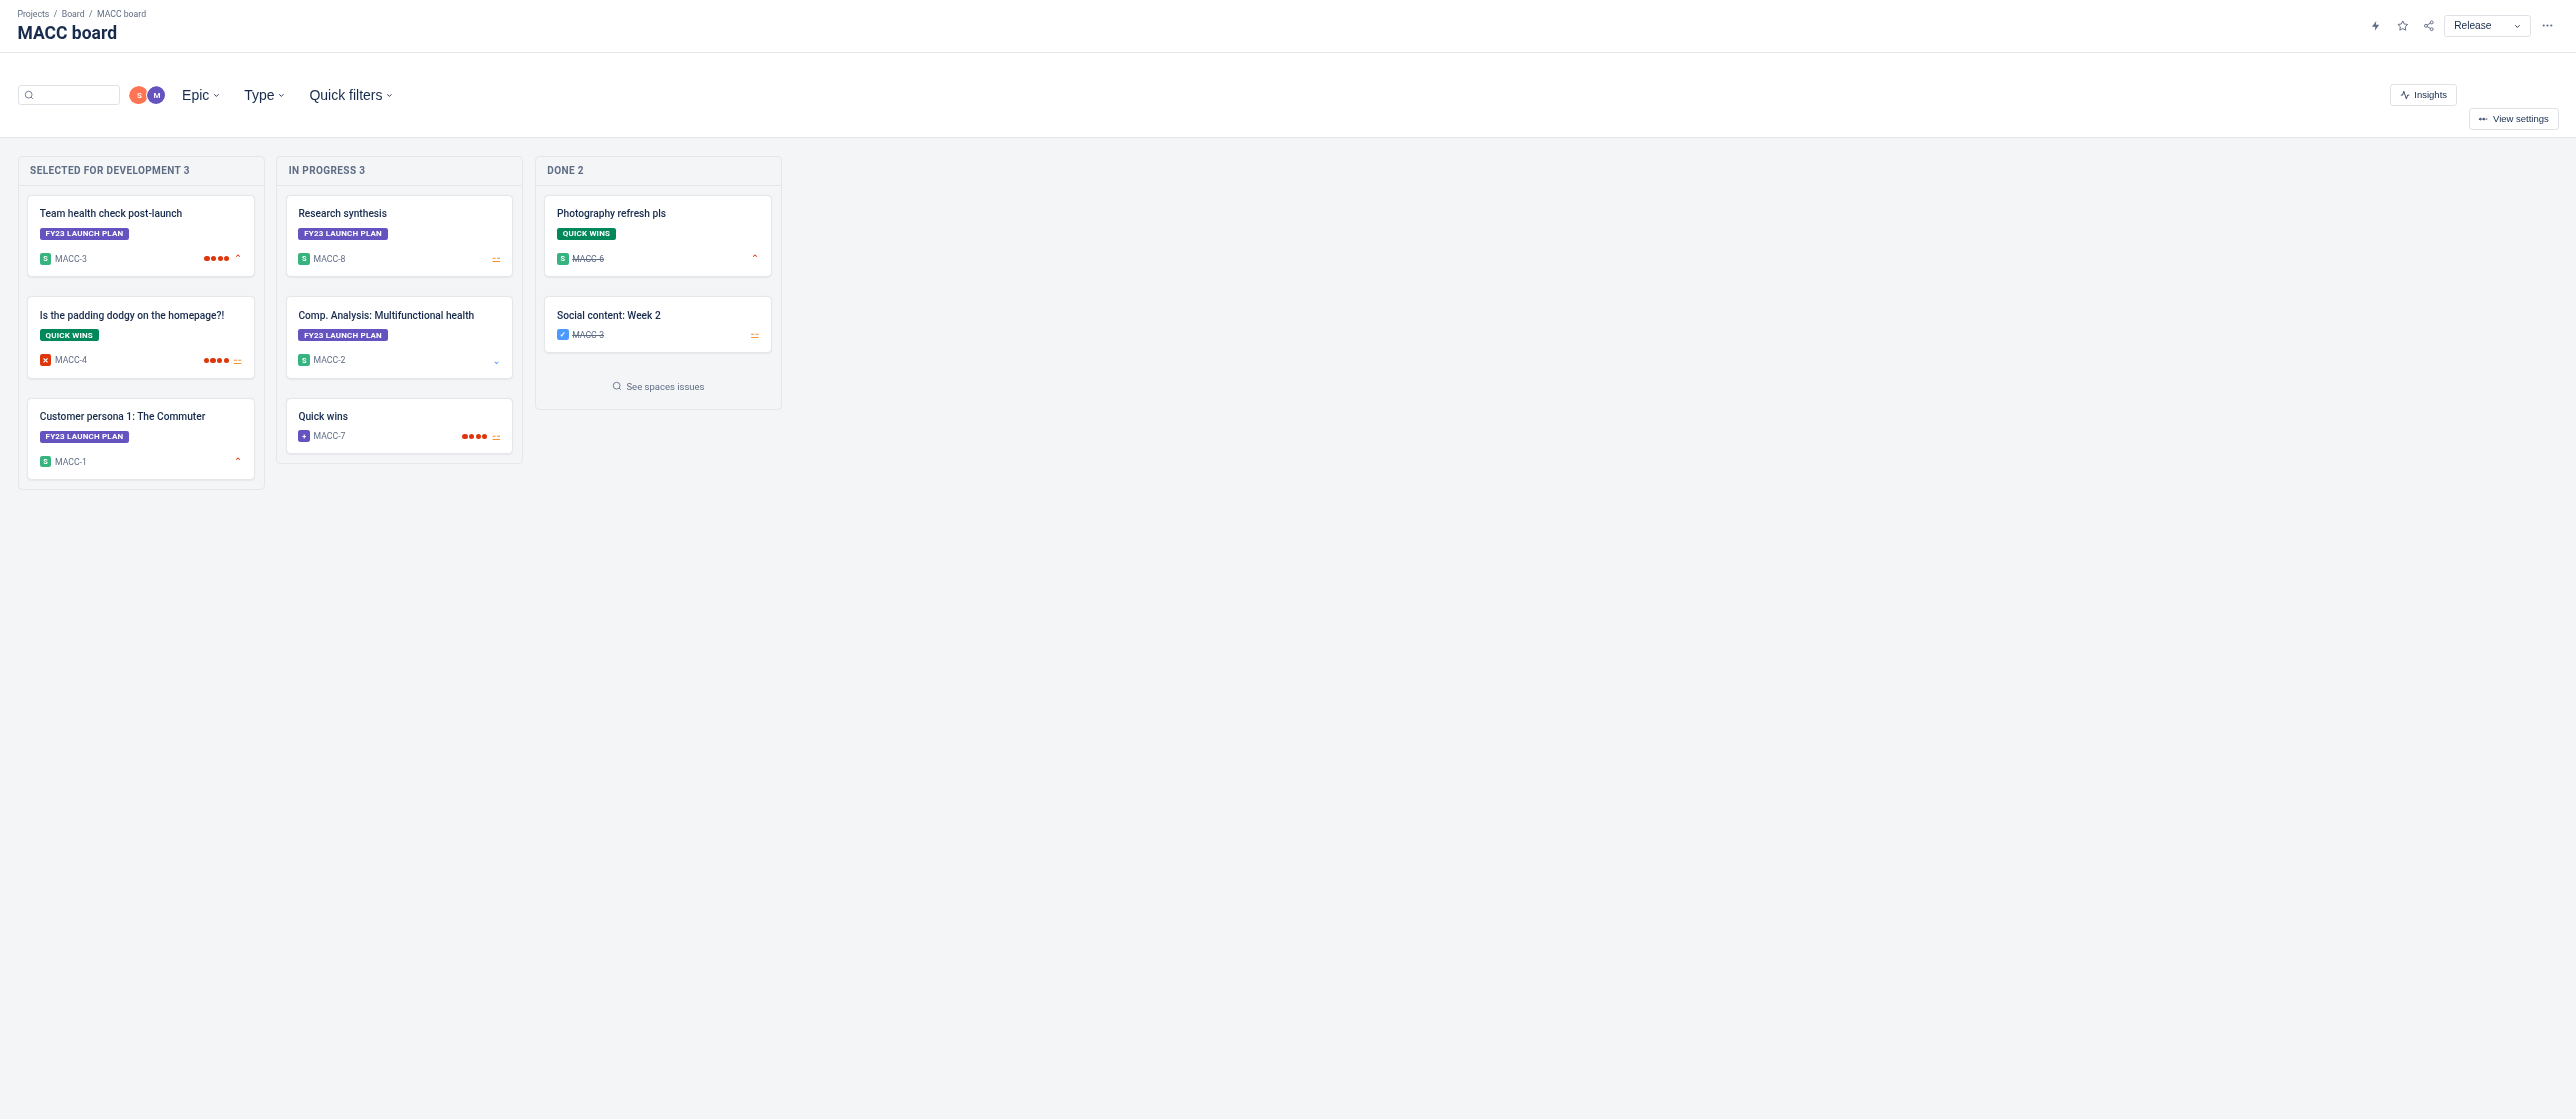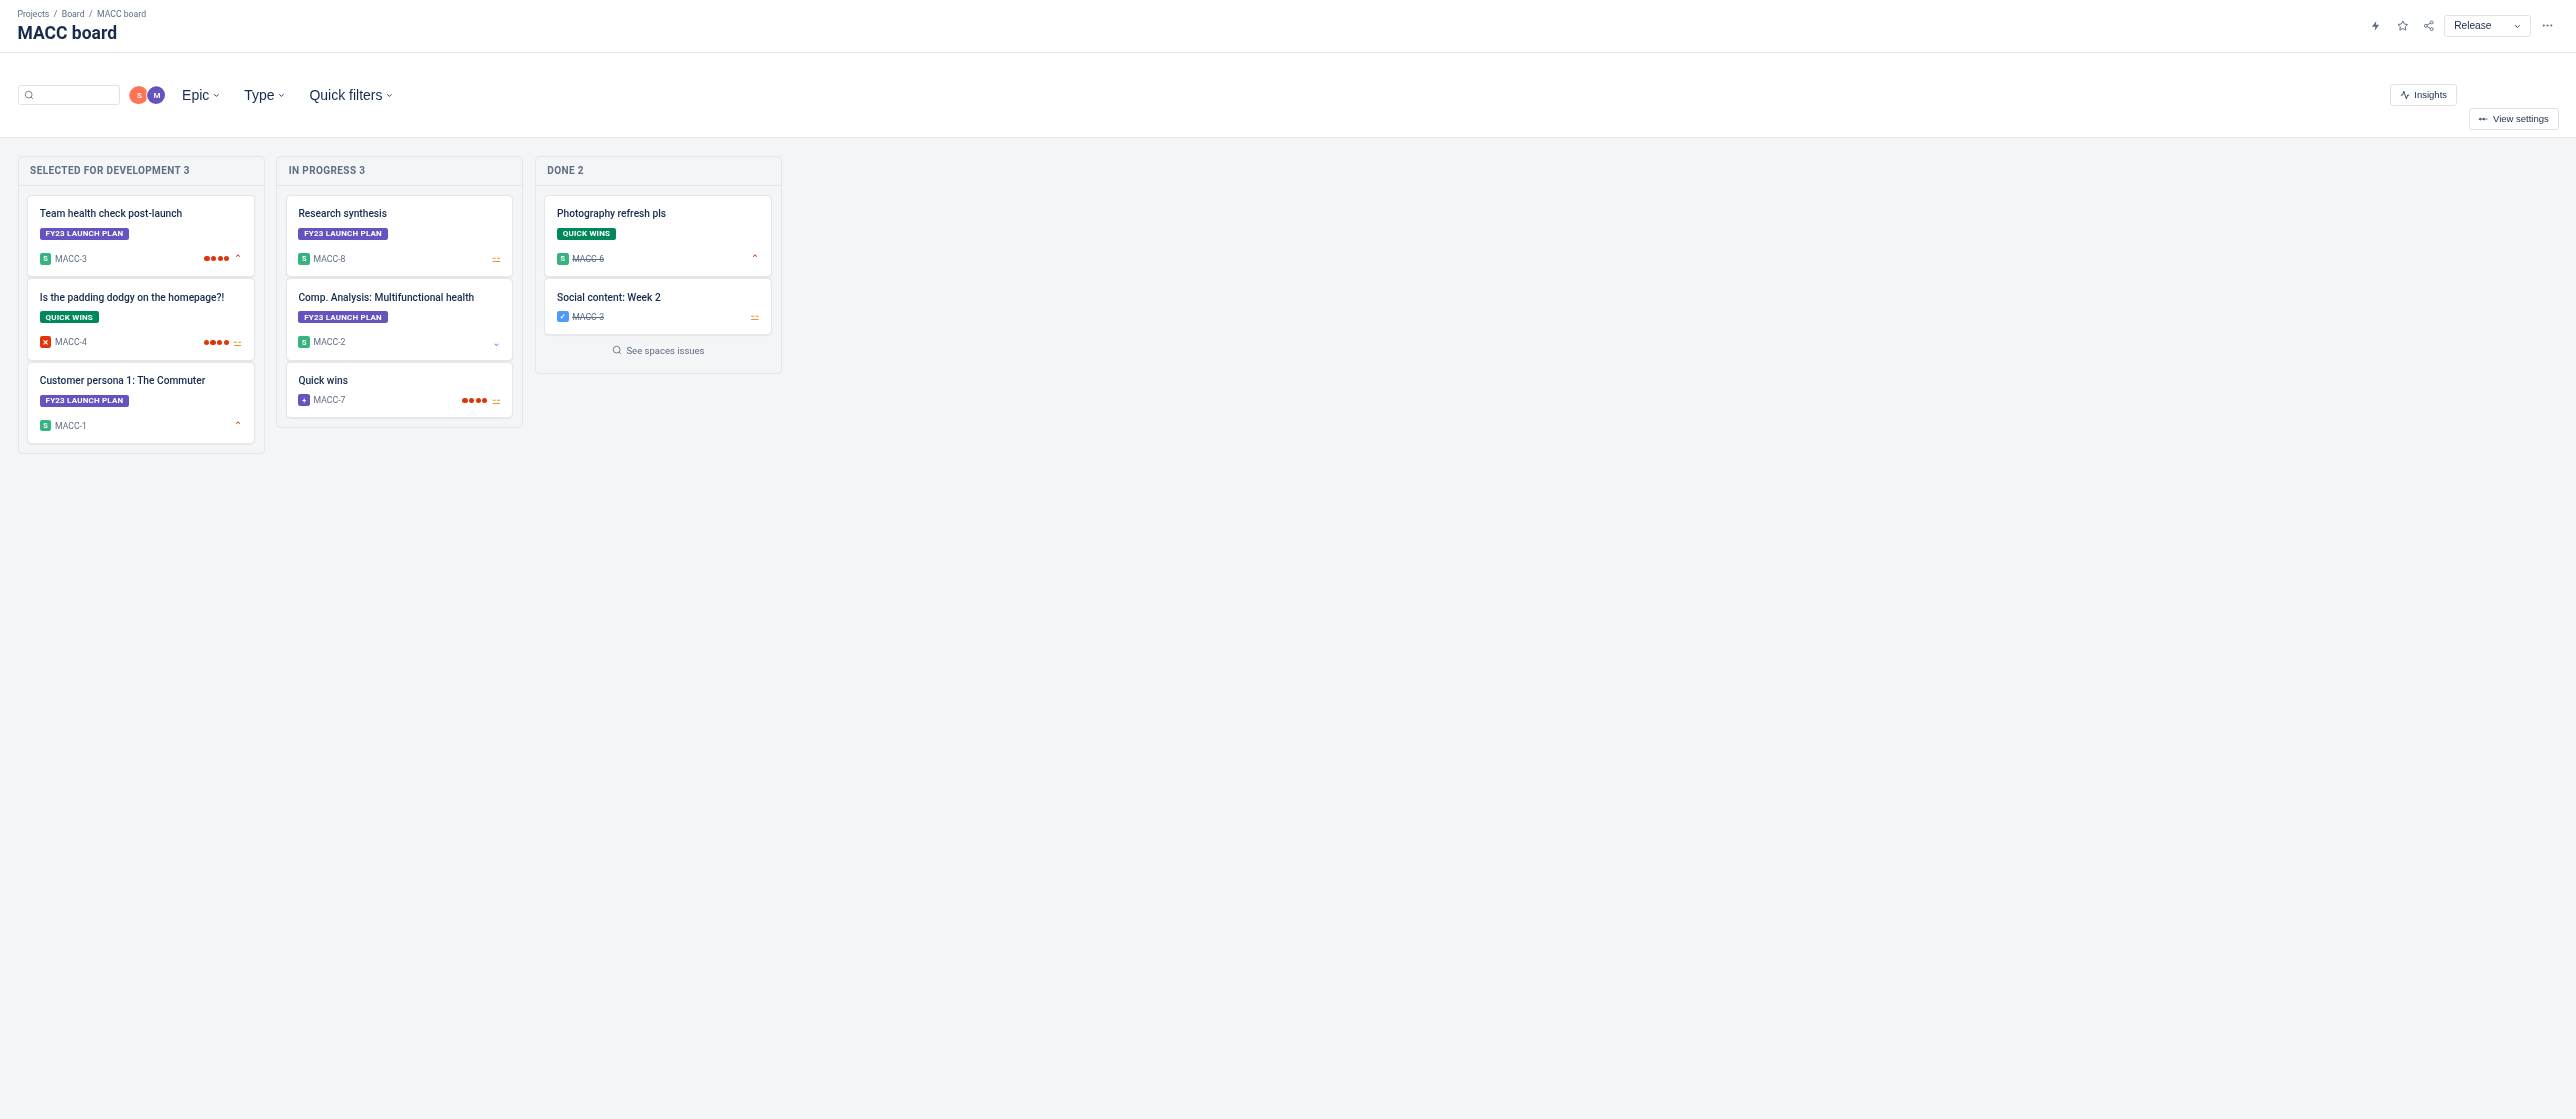--- a/index.html
+++ b/index.html
@@ -193,21 +193,21 @@
       font-size: 10px;
       font-weight: 700;
       text-transform: uppercase;
       color: #5e6c84;
       letter-spacing: 0.4px;
     }
     .column-body {
       padding: 8.7px;
       display: flex;
       flex-direction: column;
-      gap: 1px;
+      gap: 19px;
       min-height: 73px;
     }
 
     
     .card {
       background: #fff;
       border-radius: 4.4px;
       padding: 11.6px;
       border: 0.7px solid #e4e6ea;
       box-shadow: 0 0.7px 1.5px rgba(0,0,0,0.06);

